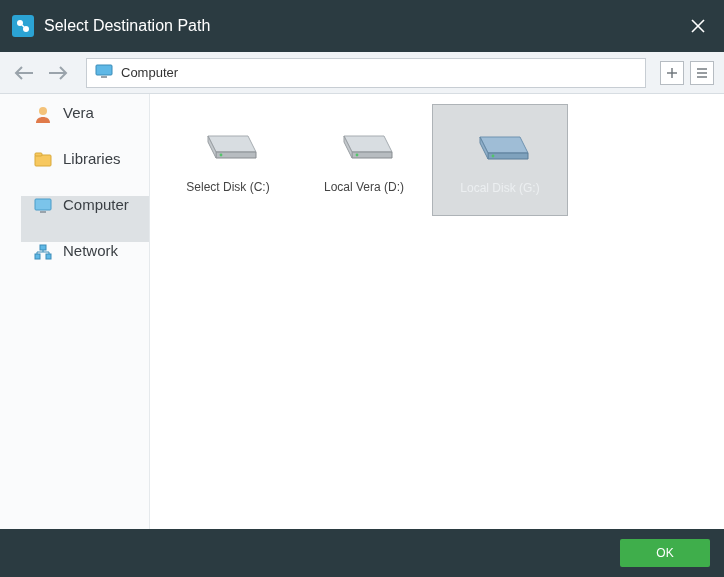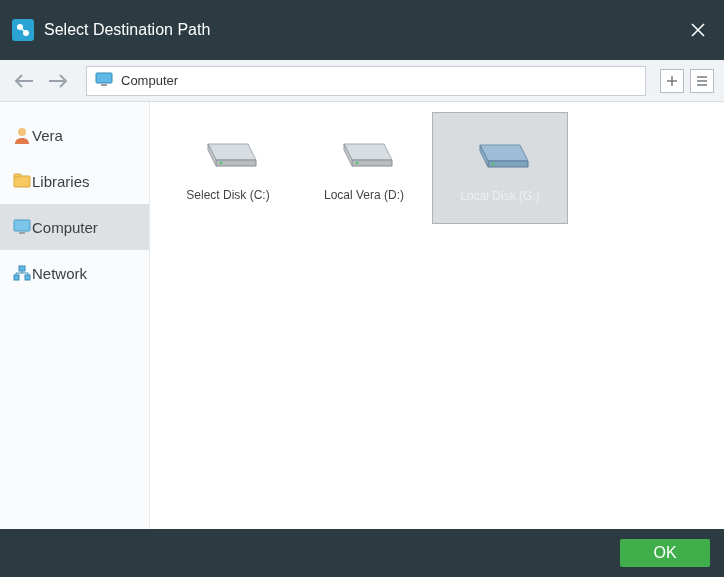--- a/index.html
+++ b/index.html
@@ -1,46 +1,46 @@
 <!DOCTYPE html>
 <html><head>
 <meta charset="utf-8">
 <style>
   * { box-sizing: border-box; margin: 0; padding: 0; font-family: Arial, sans-serif; }
   body { width: 724px; height: 577px; background: #2b3b41; display: flex; flex-direction: column; overflow: hidden; }
 
   
-  .titlebar { height: 60px; background: #2b3b41; display: flex; align-items: center; padding: 8px 12px; color: #fff; }
+  .titlebar { height: 52px; background: #2b3b41; display: flex; align-items: center; padding: 8px 12px; color: #fff; }
   .titlebar .app-icon { width: 22px; height: 22px; background: #2ba3d4; border-radius: 3px; display: flex; align-items: center; justify-content: center; margin-right: 10px; }
   .titlebar .title { font-size: 16px; flex: 1; }
   .titlebar .close { width: 28px; height: 28px; display: flex; align-items: center; justify-content: center; cursor: pointer; color: #fff; }
 
   
   .nav { height: 42px; background: #f0f3f6; display: flex; align-items: center; padding: 0 10px; border-bottom: 1px solid #d7dde2; gap: 6px; }
   .nav .nav-btn { width: 28px; height: 28px; display: flex; align-items: center; justify-content: center; color: #9aa3ab; cursor: pointer; }
   .nav .path { flex: 1; height: 30px; border: 1px solid #c7cdd3; background: #fff; margin-left: 8px; display: flex; align-items: center; padding: 0 8px; gap: 8px; font-size: 13px; color: #333; }
   .nav .right-tools { display: flex; gap: 6px; margin-left: 8px; }
   .tool-btn { width: 24px; height: 24px; border: 1px solid #b6bcc2; background: #fff; display: flex; align-items: center; justify-content: center; color: #6a7177; cursor: pointer; }
 
   
   .main { flex: 1; display: flex; background: #fff; }
   .sidebar { width: 150px; background: #fafbfc; border-right: 1px solid #e5e9ec; padding-top: 10px; }
-  .side-item { height: 46px; display: flex; align-items: center; padding: 0 12px; font-size: 15px; color: #3a3f44; cursor: pointer; }
+  .side-item { height: 46px; display: flex; padding: 0 12px; gap: 10px; font-size: 15px; color: #3a3f44; cursor: pointer; margin-left: 21px; }
   .side-item.active { background: #dde1e4; }
   .side-icon { width: 20px; height: 20px; display: flex; align-items: center; justify-content: center; }
 
   .content { flex: 1; padding: 10px; display: flex; flex-wrap: wrap; align-content: flex-start; gap: 10px 0; }
   .disk-item { width: 136px; height: 112px; display: flex; flex-direction: column; align-items: center; justify-content: flex-start; padding-top: 12px; cursor: pointer; font-size: 12px; color: #444; }
   .disk-item .disk-img { width: 60px; height: 48px; margin-bottom: 16px; }
   .disk-item.selected { background: #d9dcde; border: 1px solid #aeb3b7; color: #fff; }
   .disk-item.selected .label { color: #eceff1; }
 
   
   .footer { height: 48px; background: #2b3b41; display: flex; align-items: center; justify-content: flex-end; padding: 0 14px; gap: 10px; }
-  .btn { width: 90px; height: 28px; background: #3fae4b; color: #fff; border: none; font-size: 16px; cursor: pointer; display: flex; align-items: center; justify-content: center; border-radius: 2px; }
+  .btn { width: 90px; height: 28px; background: #3fae4b; color: #fff; border: none; font-size: 12px; cursor: pointer; display: flex; align-items: center; justify-content: center; border-radius: 2px; }
 
   
 </style>
 </head>
 <body>
 
 <div class="titlebar">
   <div class="app-icon">
     <svg width="14" height="14" viewBox="0 0 14 14">
         <circle cx="4" cy="4" r="3" fill="#fff"></circle>

